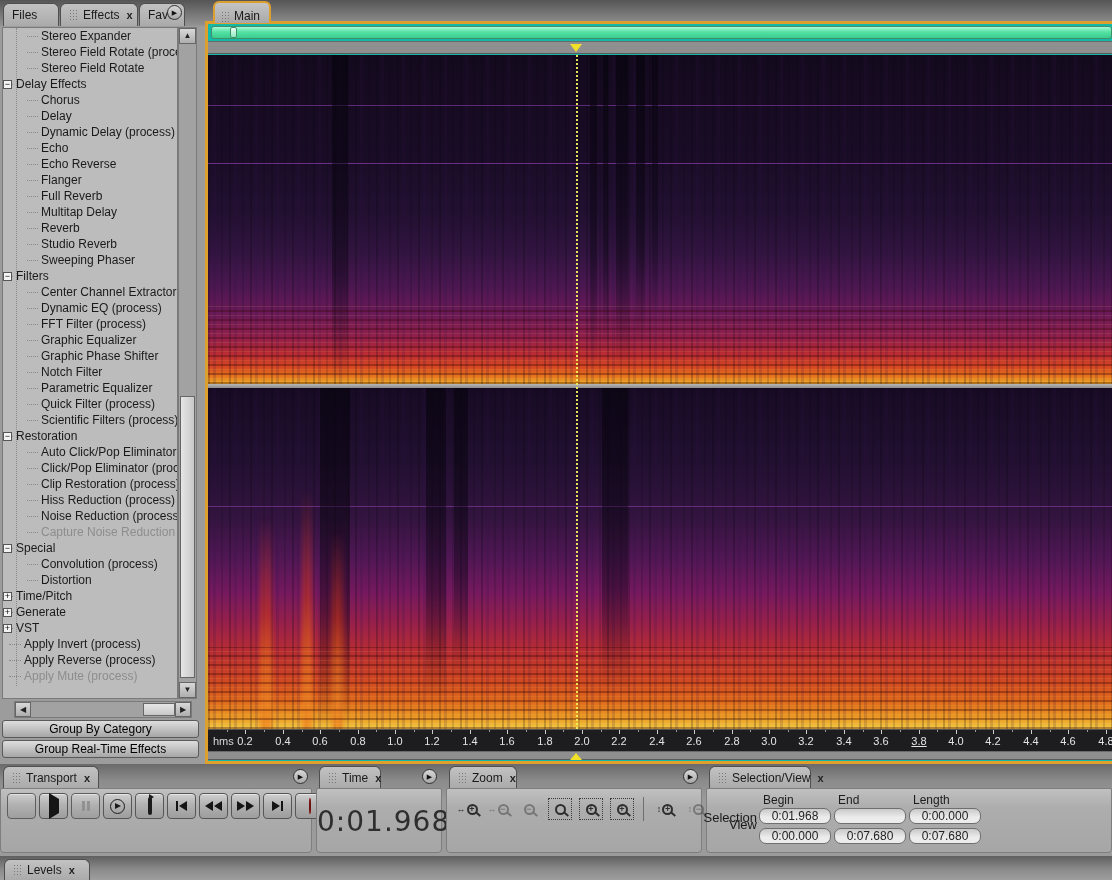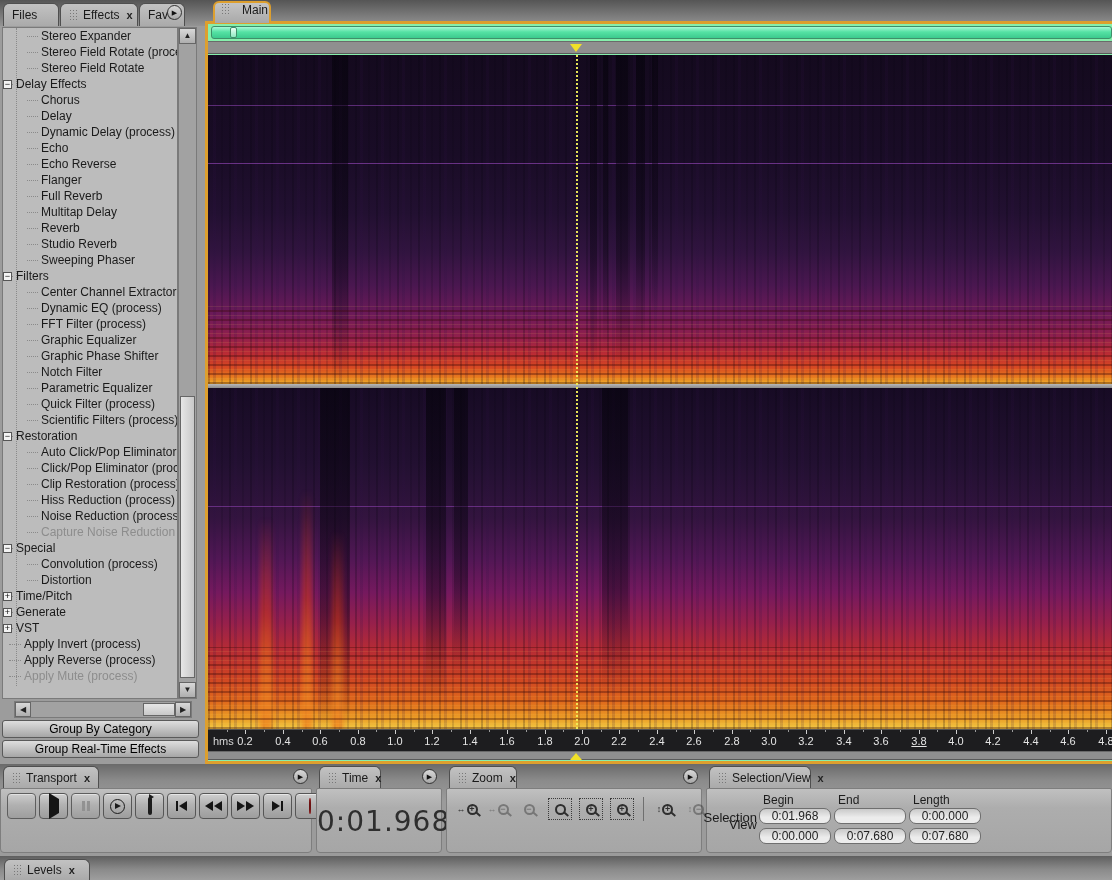--- a/index.html
+++ b/index.html
@@ -56,23 +56,23 @@
     background:linear-gradient(180deg,#e6e6e6,#c8c8c8); border:1px solid #666; }
 
   .group-btn { position:absolute; left:2px; width:197px; height:18px;
     background:linear-gradient(180deg,#dedede,#a6a6a6); border:1px solid #5a5a5a;
     border-radius:3px; font-size:12px; text-align:center; line-height:16px; }
 
   
   .main-panel { position:absolute; left:205px; top:0; width:907px; height:764px; }
   .main-tab { position:absolute; left:8px; top:1px; width:58px; height:22px; z-index:2;
     background:linear-gradient(180deg,#c4c4c4,#a9a9a9); border:2px solid #dd9f2e; border-bottom:none;
-    border-radius:6px 6px 0 0; display:flex; align-items:flex-start; gap:12px; padding:0 6px; }
+    border-radius:6px 6px 0 0; display:flex; align-items:flex-end; gap:4px; padding:0 6px; }
   .main-body { position:absolute; left:0; top:21px; width:907px; height:743px;
-    border:3px solid #dd9f2e; border-right:none; background:#86efac; }
+    border:3px solid #dd9f2e; border-right:none; background:#14b8a6; }
   .overview-bar { position:absolute; left:3px; right:0; top:2px; height:13px;
     border:1px solid #3f8f6a; border-radius:3px;
     background:linear-gradient(180deg,#a8f8d6 0%,#55e2a4 45%,#3cca8e 100%); }
   .overview-cap { position:absolute; left:18px; top:0; width:7px; height:11px;
     background:linear-gradient(180deg,#eafff4,#8fe9c2); border:1px solid #3f8f6a; border-radius:2px; }
   .marker-strip { position:absolute; left:0; right:0; height:13px; background:#8f8f8f;
     border-top:1px solid #6a6a6a; border-bottom:1px solid #5a5a5a; }
   .strip-top { top:17px; }
   .strip-bottom { top:727px; height:9px; }
   .tri { position:absolute; width:0; height:0; }

